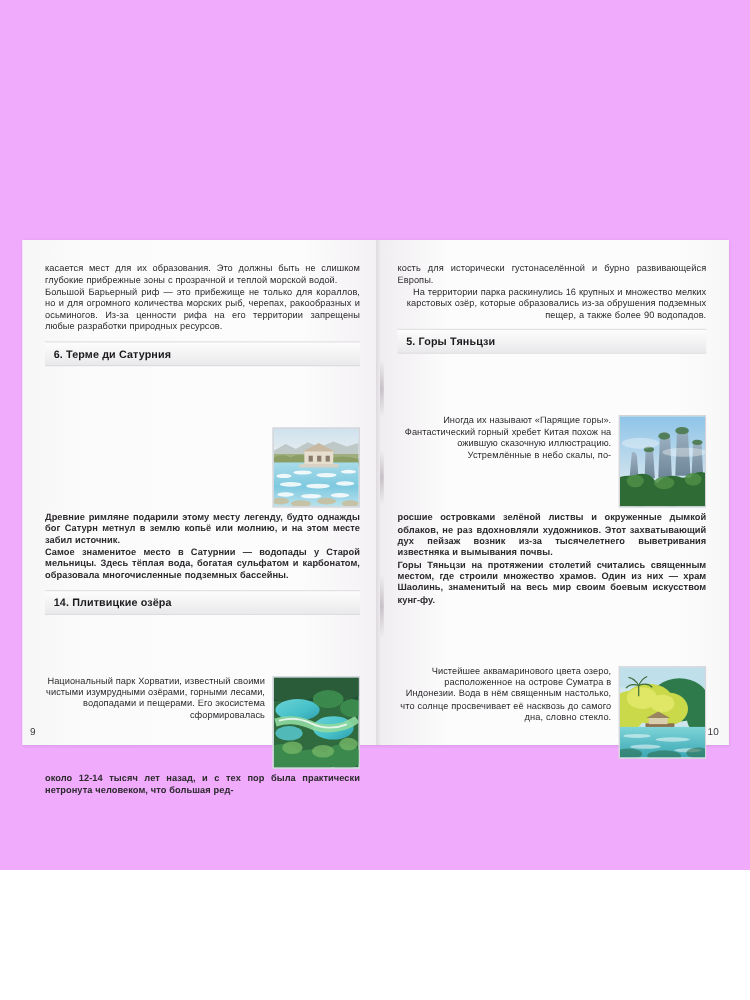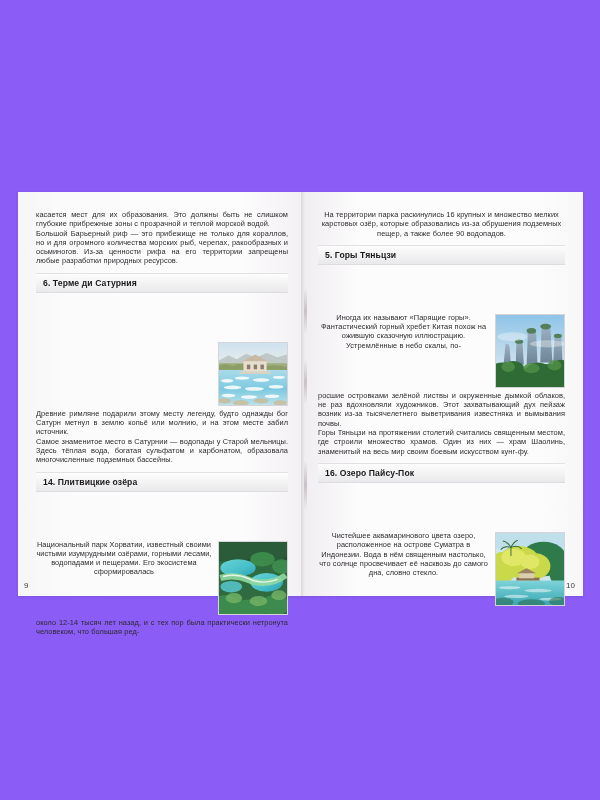--- a/index.html
+++ b/index.html
@@ -7,22 +7,22 @@
     padding: 0;
     width: 600px;
     height: 800px;
     background: #ffffff;
     font-family: "Liberation Sans", sans-serif;
   }
 
   #stage {
     position: relative;
     width: 600px;
-    height: 800px;
-    background: #8b5cf6;
+    height: 696px;
+    background: #f0abfc;
     overflow: hidden;
   }
 
   
   .spread {
     position: absolute;
     left: 18px;
     top: 192px;
     width: 565px;
     height: 404px;
@@ -74,21 +74,21 @@
   
   .para {
     font-size: 7.4px;
     line-height: 9.3px;
     color: #2c2a2d;
     text-align: justify;
     margin: 0 0 0 0;
     letter-spacing: 0.05px;
     word-spacing: 0.2px;
   }
-  .para.nojust { text-align: center; }
+  .para.nojust { text-align: right; }
 
   .section {
     margin-top: 7px;
   }
 
   .sec-head {
     background: linear-gradient(to bottom, #fdfdfd 0%, #f2f1f2 60%, #e9e8ea 100%);
     border-top: 0.6px solid #e3e1e4;
     border-bottom: 0.6px solid #dedce0;
     font-size: 8.6px;
@@ -107,21 +107,21 @@
     height: 62px;
     margin: 1px 0 3px 6px;
     border: 0.5px solid #d6d4d8;
     overflow: hidden;
     position: relative;
     background: #cfe6ee;
   }
   .figure.tall { height: 72px; }
   .figure svg { display: block; width: 100%; height: 100%; }
 
-  .afterfig { clear: both; }
+  .afterfig { clear: both; font-weight: bold; }
 
   
   .pagenum {
     position: absolute;
     bottom: 6px;
     font-size: 8px;
     color: #3a383c;
   }
   .pagenum.left  { left: 6px; }
   .pagenum.right { right: 8px; }
@@ -235,20 +235,21 @@
         <div class="afterfig">
           <p class="para">около 12-14 тысяч лет назад, и с тех пор была практически нетронута человеком, что большая ред-</p>
         </div>
       </div>
 
       <div class="pagenum left">9</div>
     </div>
 
     <div class="page page-right">
 
+      <p class="para">кость для исторически густонаселённой и бурно развивающейся Европы.</p>
       <p class="para nojust">На территории парка раскинулись 16 крупных и множество мелких карстовых озёр, которые образовались из-за обрушения подземных пещер, а также более 90 водопадов.</p>
 
       <div class="section">
         <div class="sec-head">5. Горы Тяньцзи</div>
 
         <div class="wrapblock">
           <div class="figure tall">
             <svg viewBox="0 0 100 100" preserveAspectRatio="none">
               <defs>
                 <linearGradient id="sky15" x1="0" y1="0" x2="0" y2="1">
@@ -297,21 +298,20 @@
           <p class="para nojust">Иногда их называют «Парящие горы». Фантастический горный хребет Китая похож на ожившую сказочную иллюстрацию. Устремлённые в небо скалы, по-</p>
         </div>
 
         <div class="afterfig">
           <p class="para">росшие островками зелёной листвы и окруженные дымкой облаков, не раз вдохновляли художников. Этот захватывающий дух пейзаж возник из-за тысячелетнего выветривания известняка и вымывания почвы.</p>
           <p class="para">Горы Тяньцзи на протяжении столетий считались священным местом, где строили множество храмов. Один из них — храм Шаолинь, знаменитый на весь мир своим боевым искусством кунг-фу.</p>
         </div>
       </div>
 
       <div class="section">
-        <div class="sec-head">16. Озеро Пайсу-Пок</div>
 
         <div class="wrapblock">
           <div class="figure tall">
             <svg viewBox="0 0 100 100" preserveAspectRatio="none">
               <defs>
                 <linearGradient id="wat16" x1="0" y1="0" x2="0" y2="1">
                   <stop offset="0%" stop-color="#7ed4d8"></stop>
                   <stop offset="100%" stop-color="#3ba7b4"></stop>
                 </linearGradient>
               </defs>

